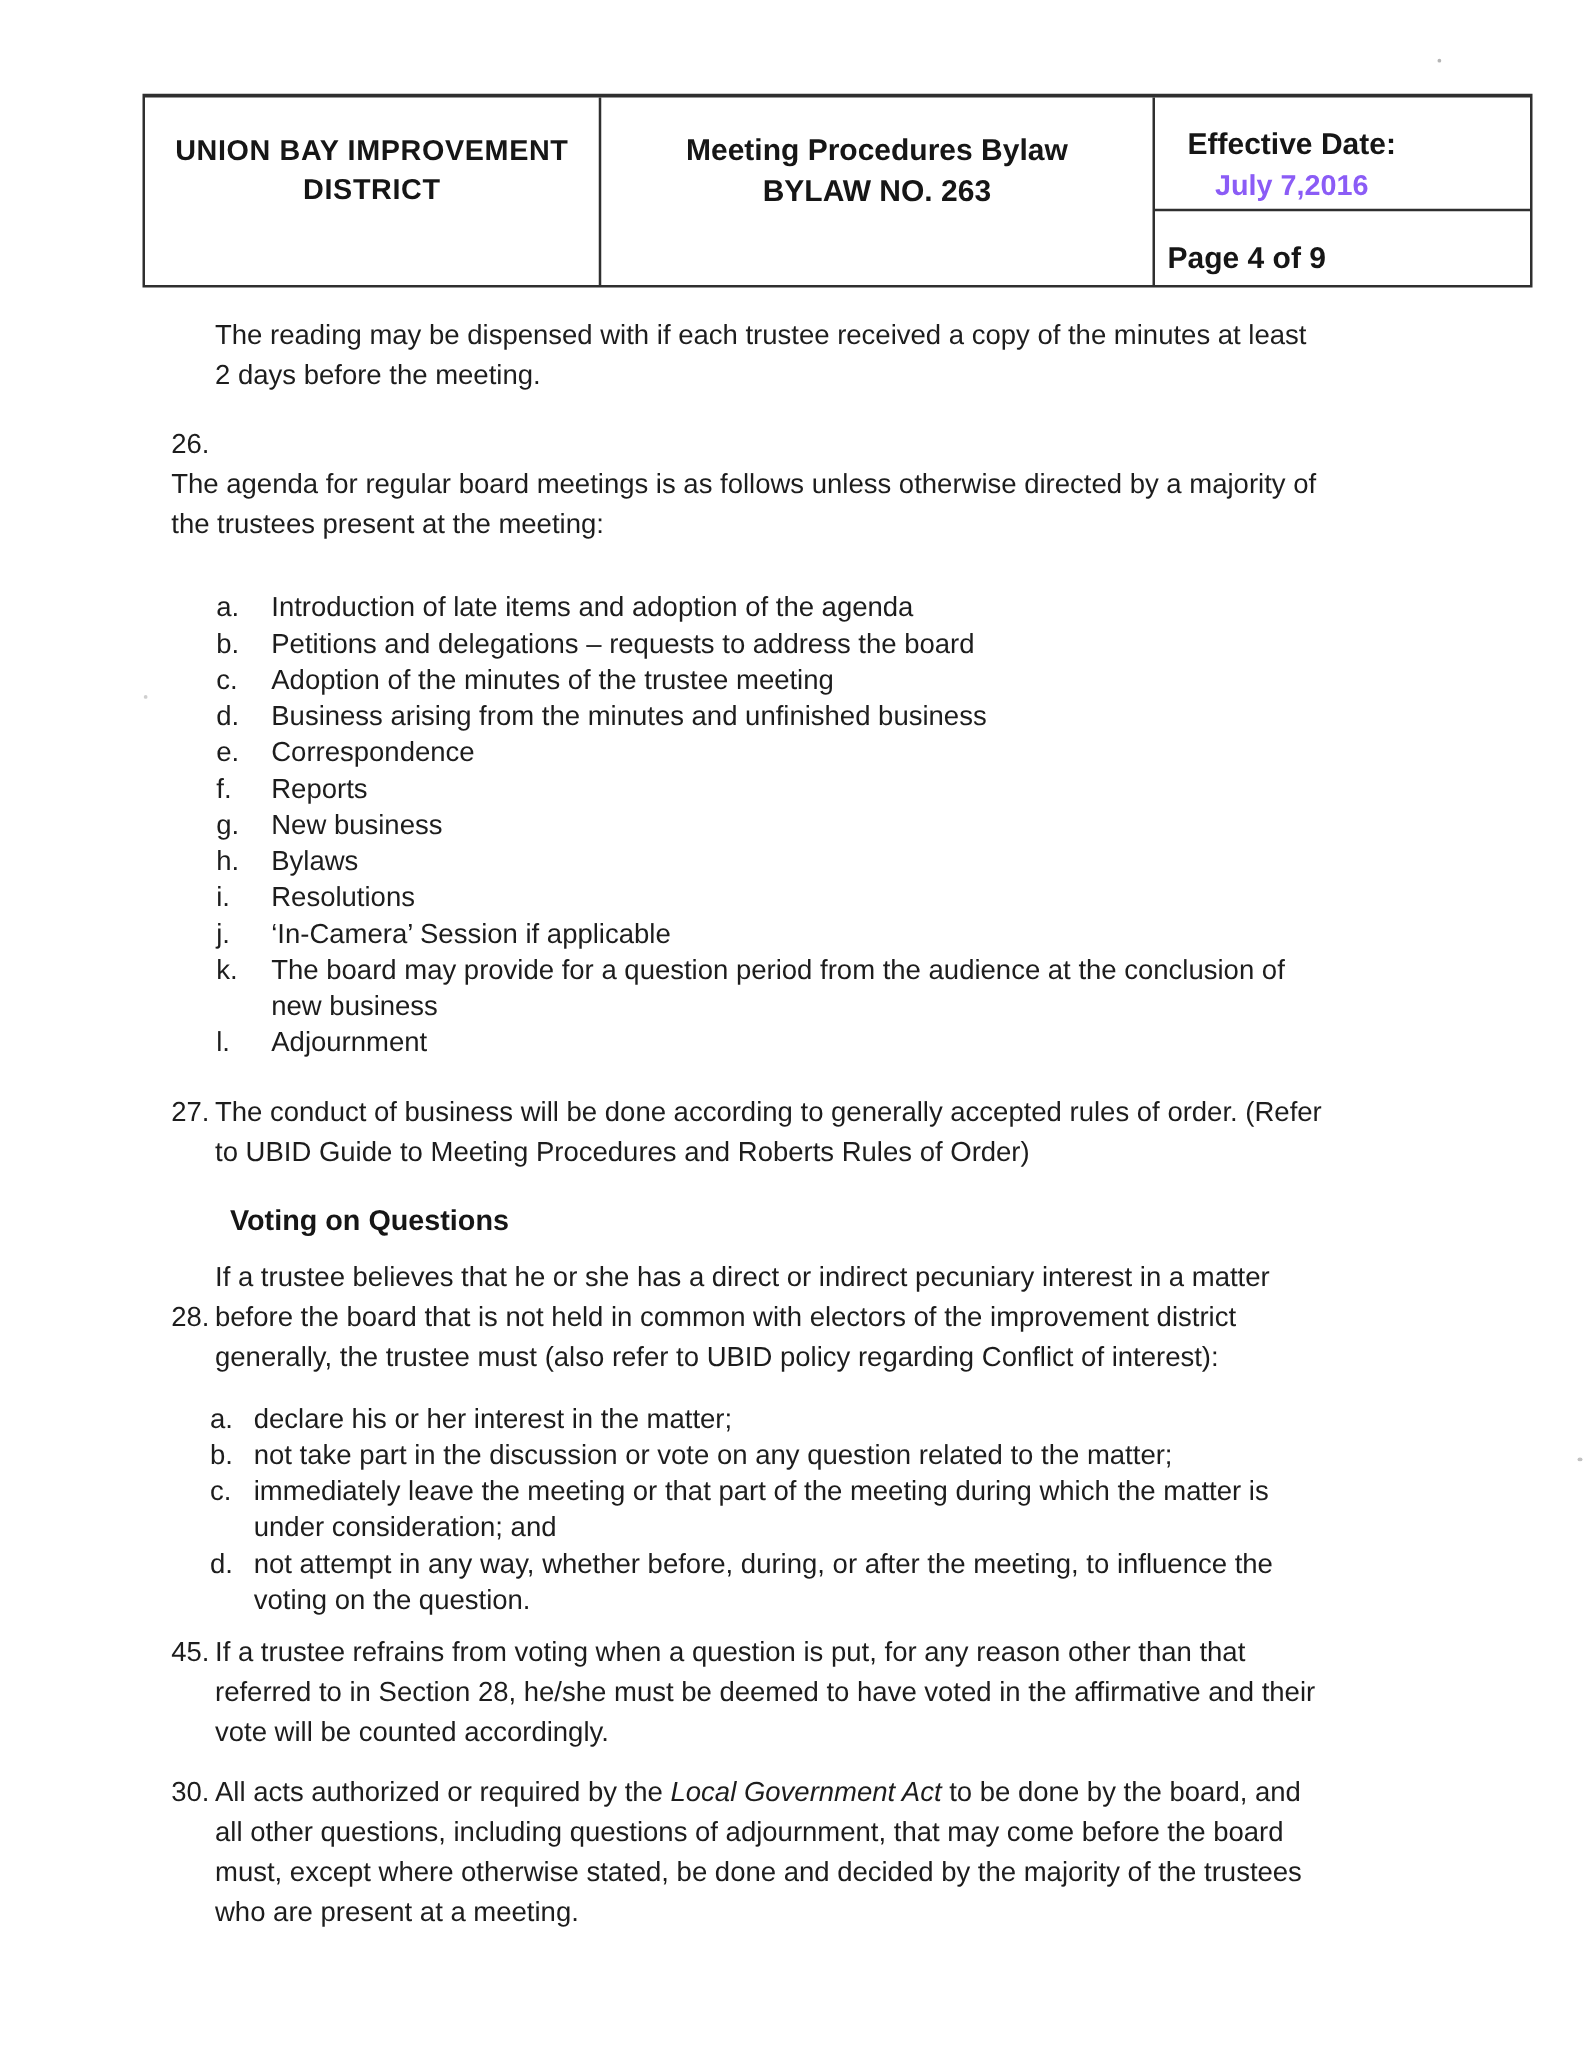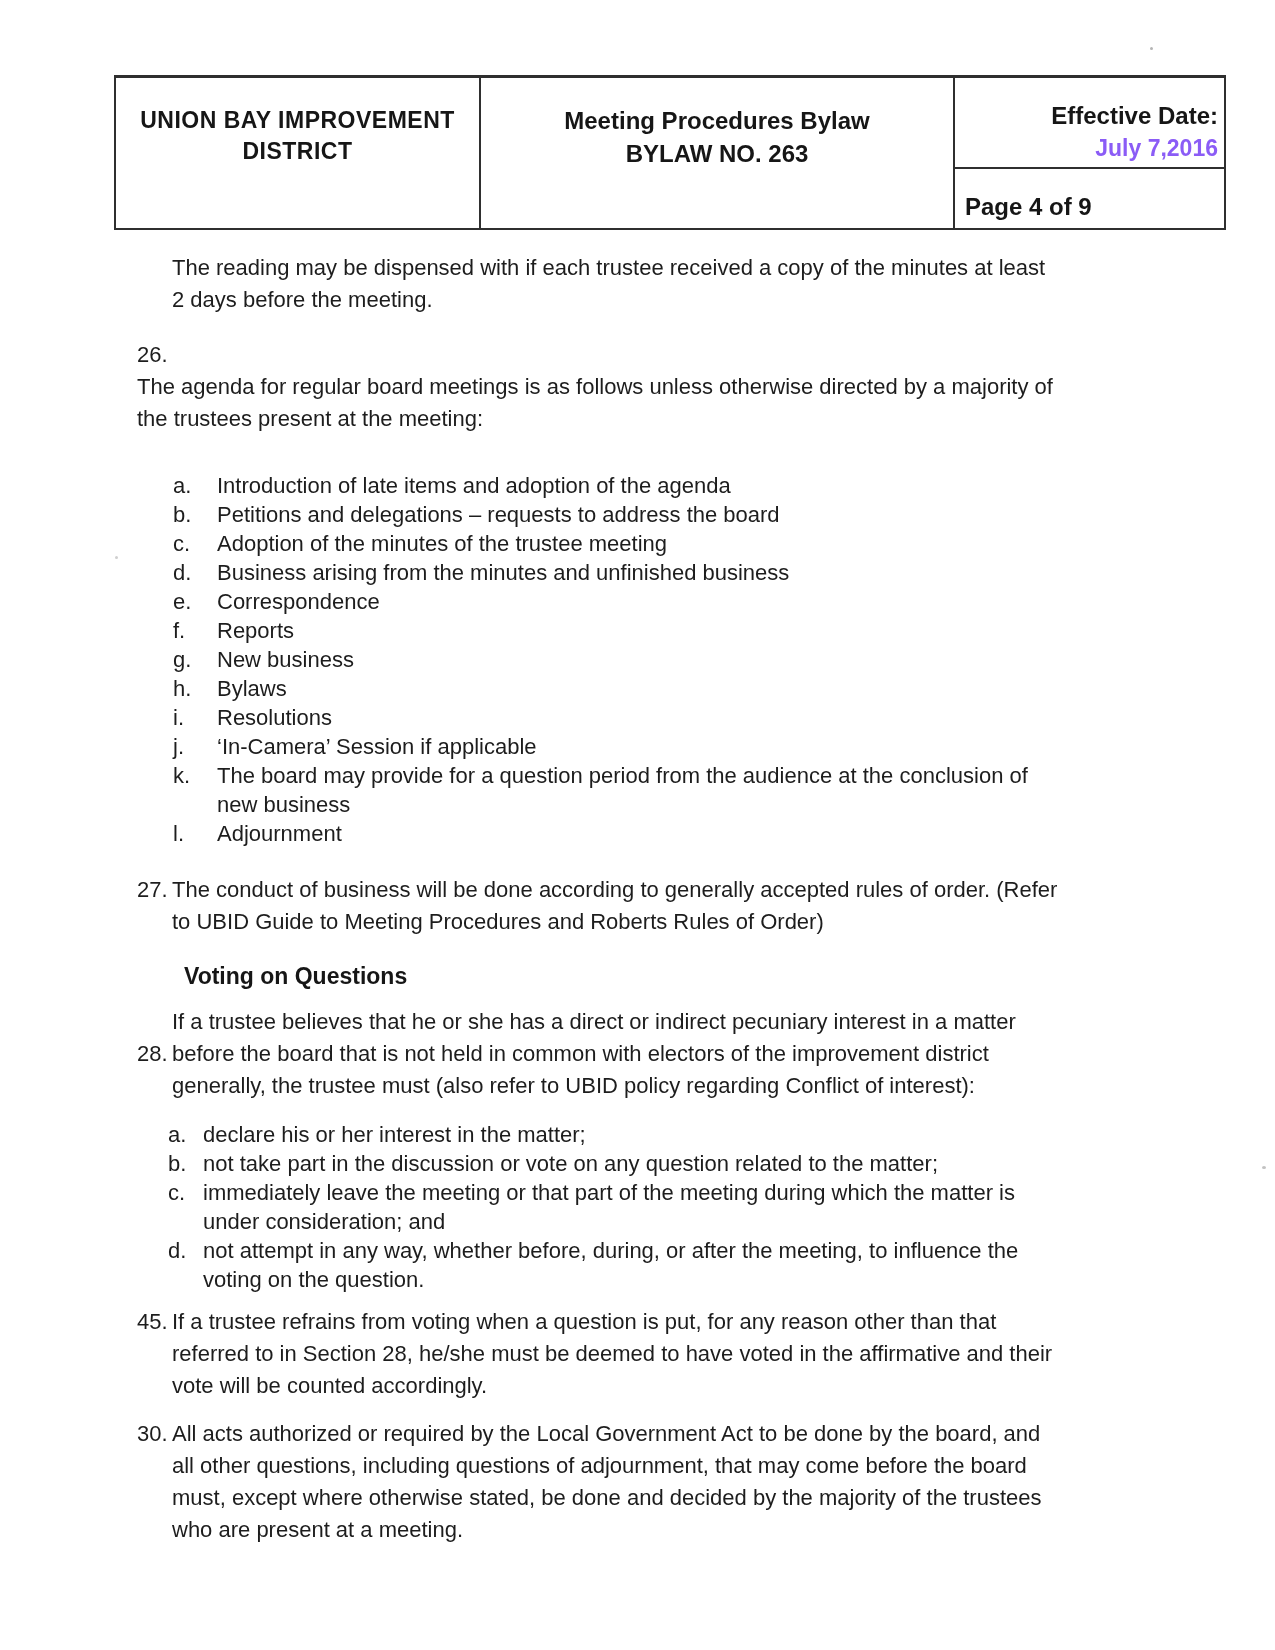--- a/index.html
+++ b/index.html
@@ -49,24 +49,23 @@
     text-align: center;
     padding-top: 26px;
   }
   .ht-title-line {
     font-weight: bold;
     font-size: 24px;
     line-height: 33px;
     color: #161616;
   }
   .ht-right {
-    width: 269px;
+    width: 300px;
     display: flex;
     flex-direction: column;
-    text-align: right;
   }
   .ht-date-row {
     height: 91px;
     border-bottom: 2px solid #2f2f2f;
     padding: 24px 6px 0 26px;
   }
   .ht-date-label {
     font-weight: bold;
     font-size: 24px;
     line-height: 28px;
@@ -121,21 +120,21 @@
   .mt-item28  { margin-top: 14px; align-items: center; }
   .mt-list28  { margin-top: 18px; }
   .mt-item29  { margin-top: 12px; }
   .mt-item30  { margin-top: 16px; }
 
   .section-heading {
     font-weight: bold;
     font-size: 23px;
     color: #161616;
   }
-  .italic { }
+  .italic { font-style: italic; }
 
   
   .speck {
     position: absolute;
     border-radius: 50%;
   }
   .speck-1 { left: 1150px; top: 47px;  width: 3px; height: 3px; background: #b5b5b5; }
   .speck-2 { left: 1262px; top: 1166px; width: 4px; height: 3px; background: #c2c2c2; }
   .speck-3 { left: 115px;  top: 556px; width: 3px; height: 3px; background: #cfcfcf; }
 </style>

